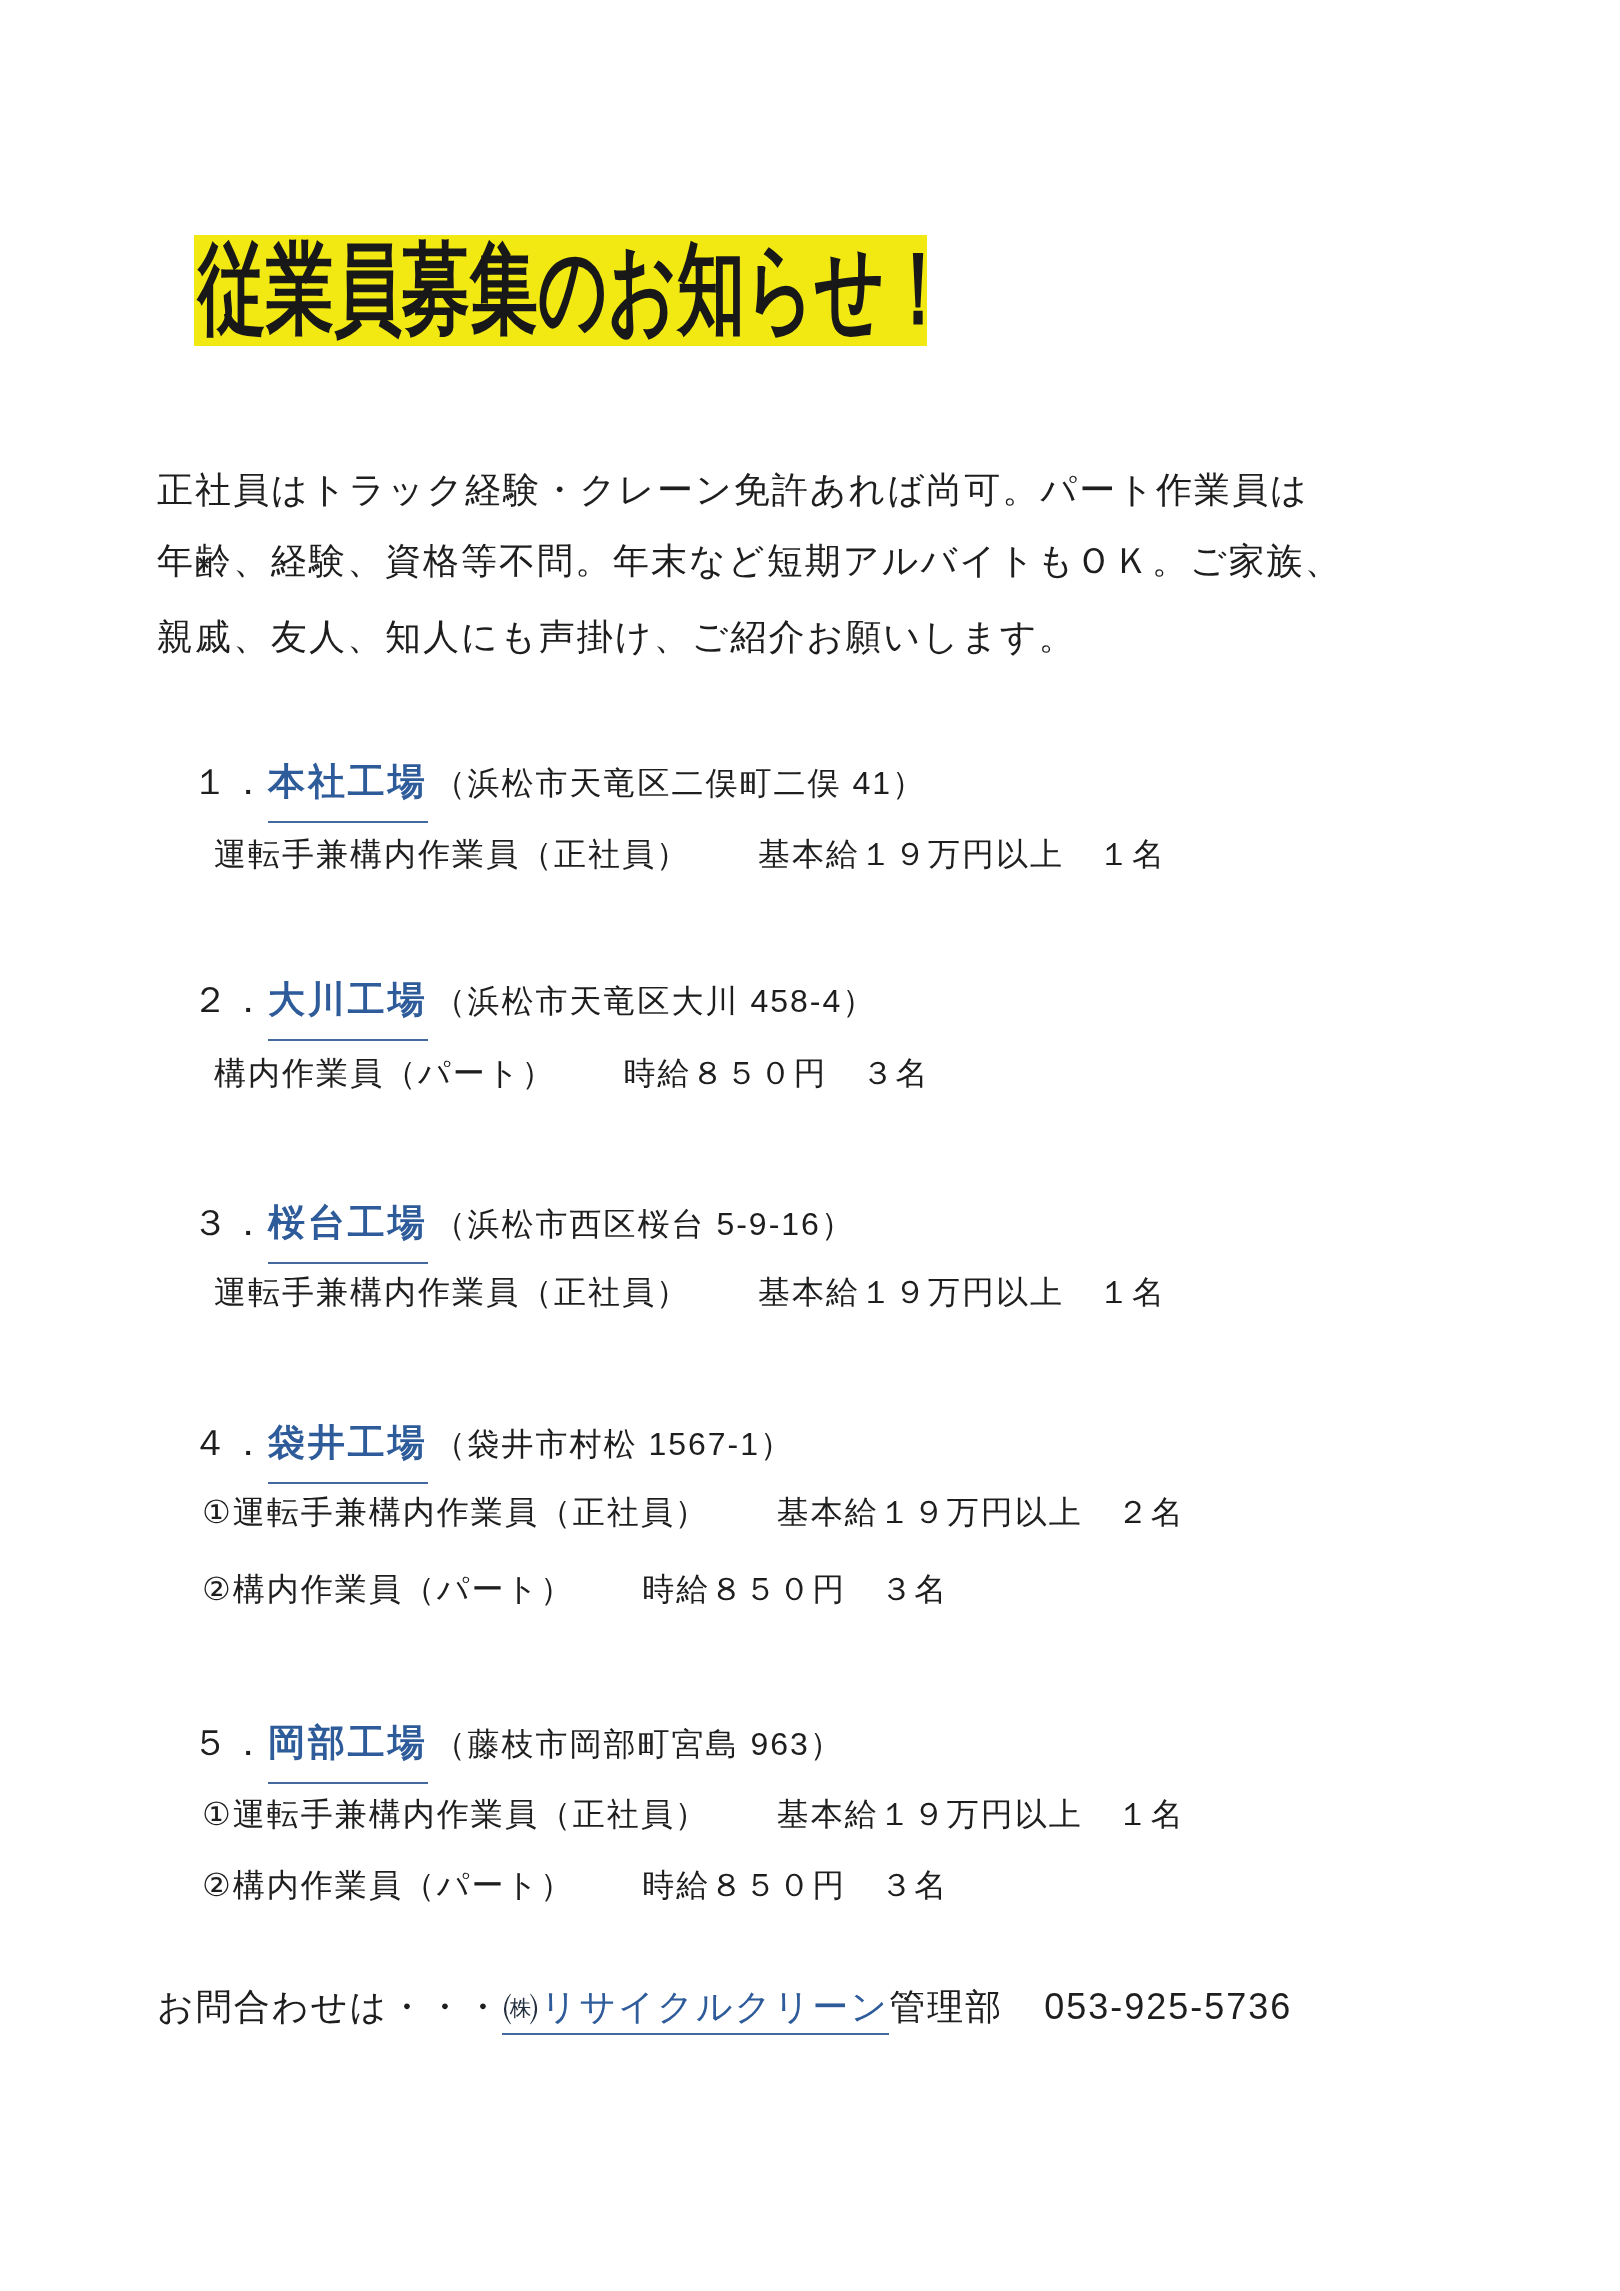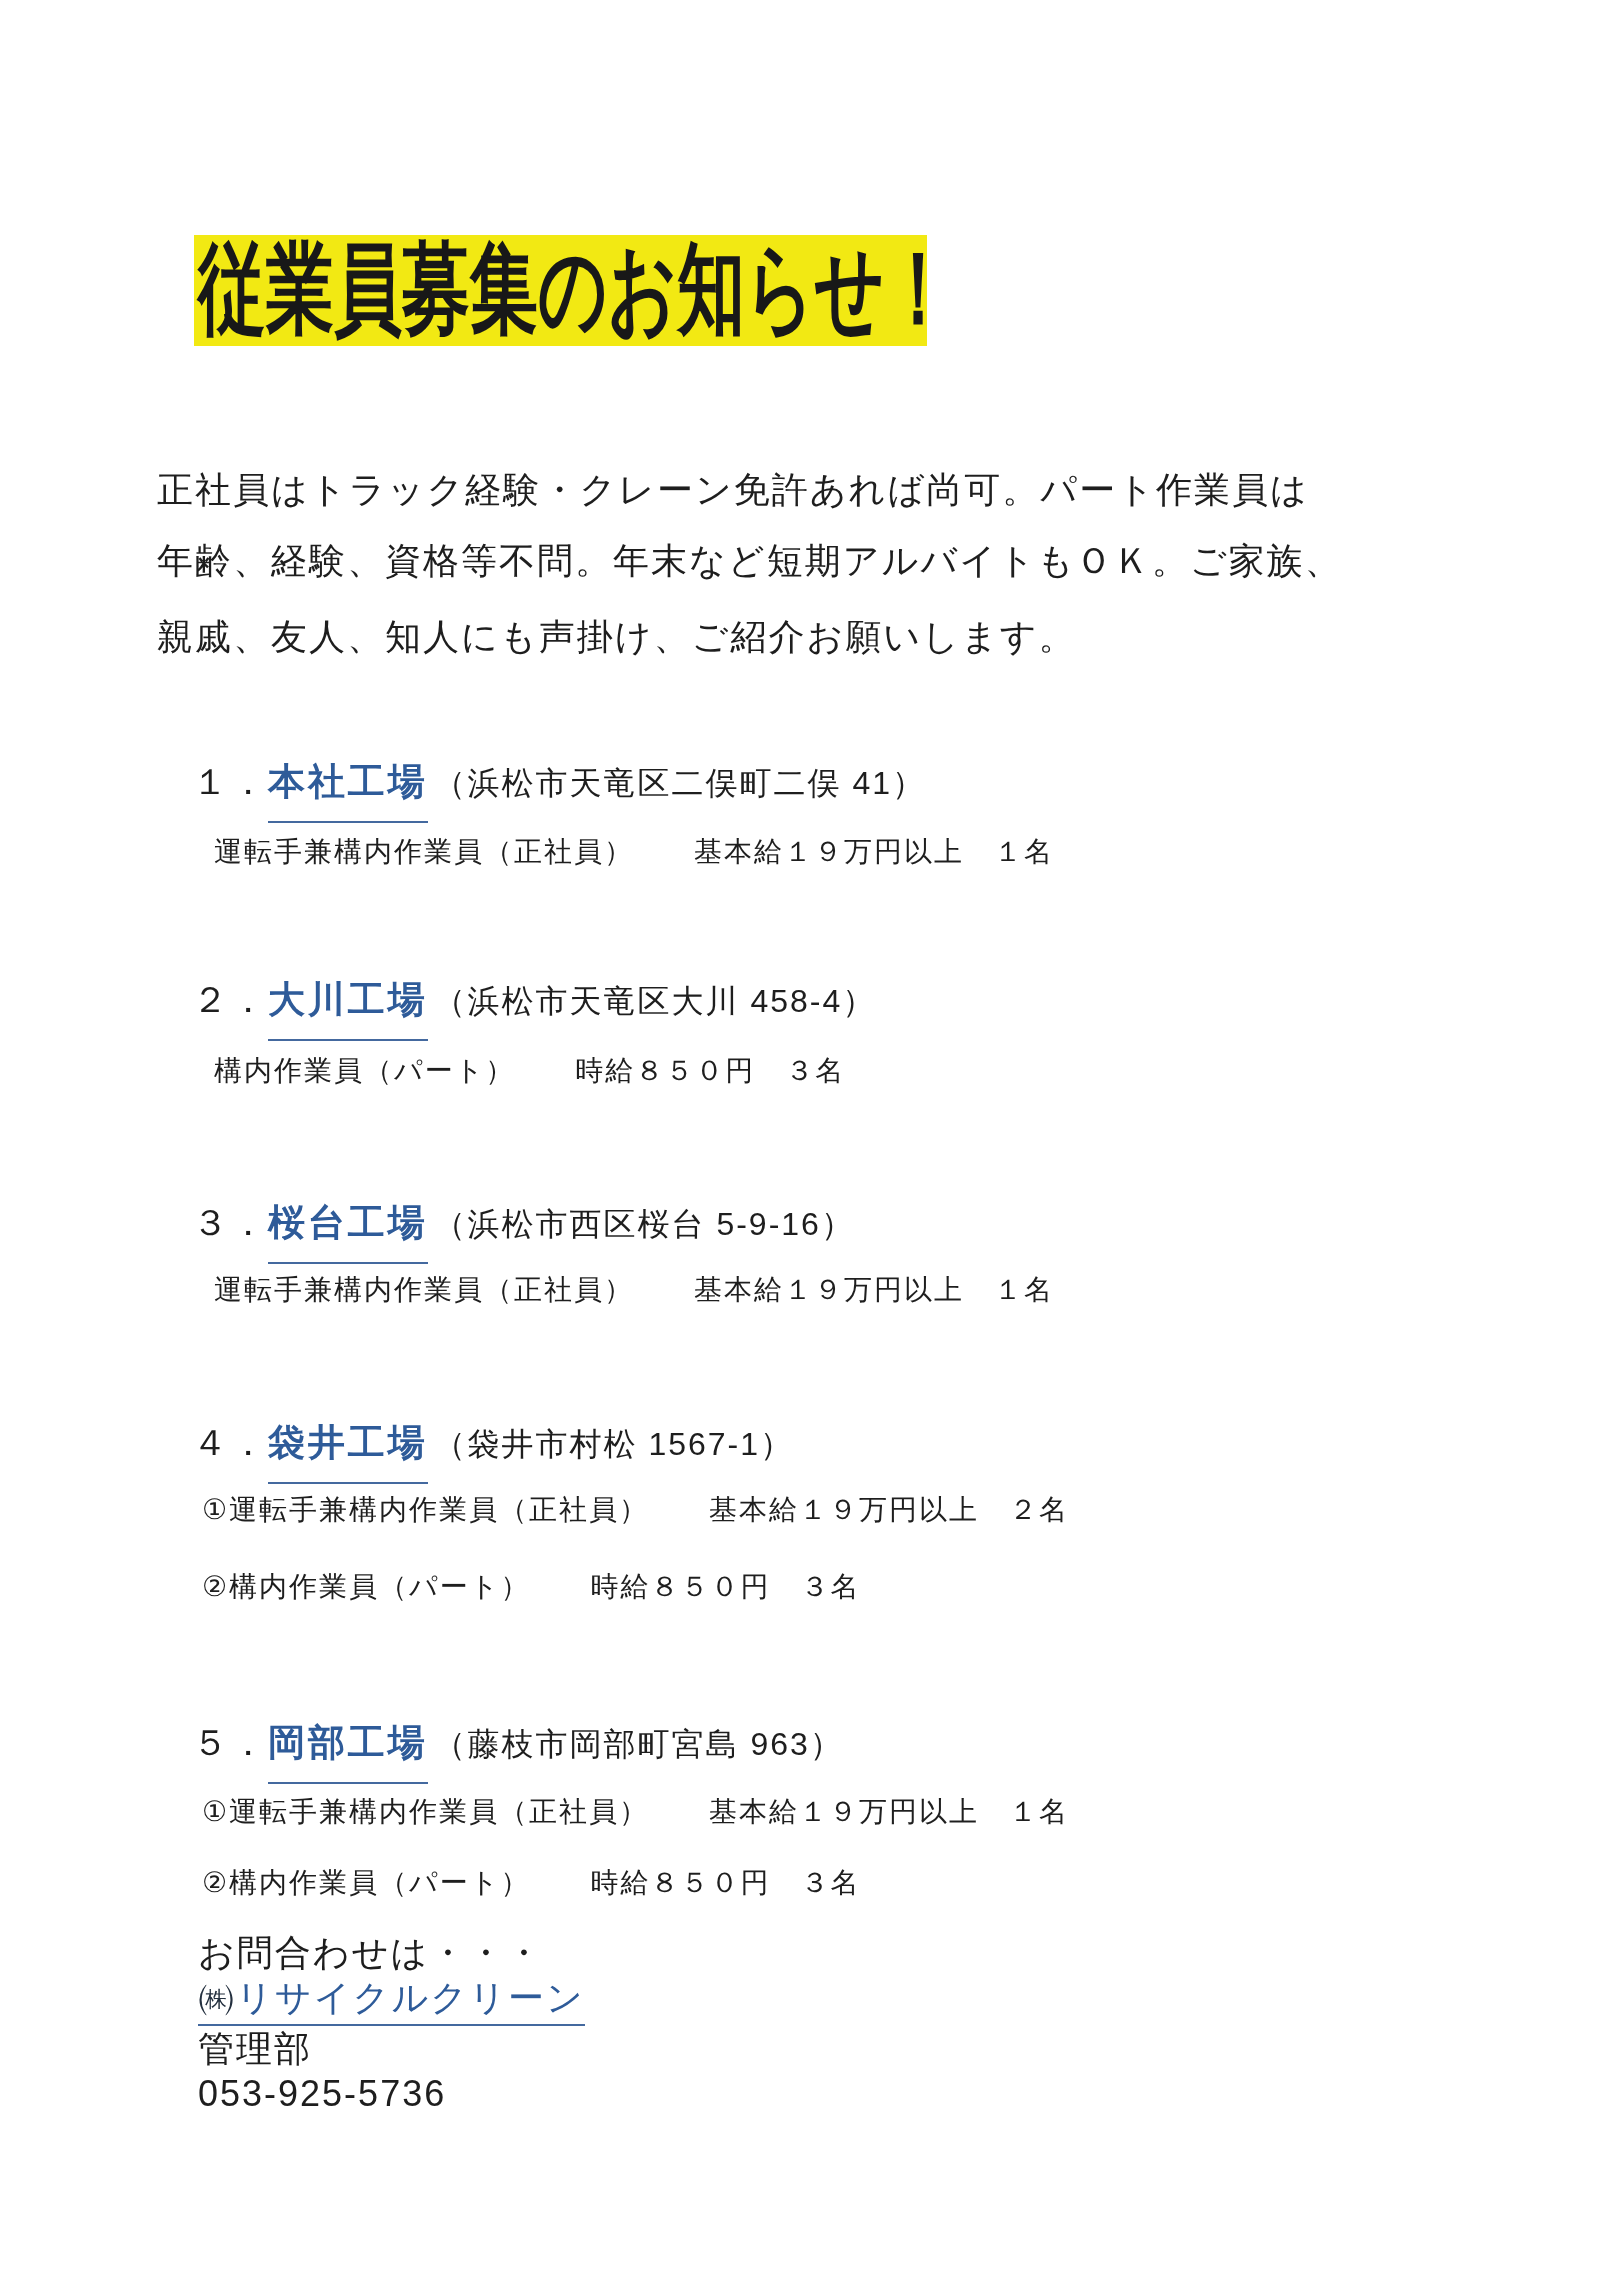--- a/index.html
+++ b/index.html
@@ -47,21 +47,21 @@
     font-size: 37px;
     font-weight: 700;
     color: #2e5b99;
     text-decoration: none;
     border-bottom: 2.9px solid #44699f;
     padding-bottom: 14px;
     letter-spacing: 2.9px;
     cursor: pointer;
   }
   .factory-address { font-size: 32px; letter-spacing: 2px; margin-left: 5.9px; }
-  .job-line { font-size: 28px; letter-spacing: 2px; }
+  .job-line { font-size: 32px; letter-spacing: 2px; }
   
   .footer-line { display: flex; align-items: baseline; }
   .company-link {
     color: #2e5b99;
     border-bottom: 2.9px solid #44699f;
     padding-bottom: 3.9px;
     cursor: pointer;
   }
   .company-mark { color: #24303f; }
   .phone { margin-left: 41px; }
@@ -107,19 +107,19 @@
 <div class="abs job-line" style="left:202px; top:1568px;">②構内作業員（パート）　　時給８５０円　３名</div>
 
 <div class="abs factory-head" style="left:192px; top:1718px;">
   <span class="factory-number">５．</span>
   <span class="factory-name">岡部工場</span>
   <span class="factory-address">（藤枝市岡部町宮島 963）</span>
 </div>
 <div class="abs job-line" style="left:202px; top:1793px;">①運転手兼構内作業員（正社員）　　基本給１９万円以上　１名</div>
 <div class="abs job-line" style="left:202px; top:1864px;">②構内作業員（パート）　　時給８５０円　３名</div>
 
-<div class="abs txt footer-line" style="left:157px; top:1930px;flex-direction:column;">
+<div class="abs txt footer-line" style="left:157px; top:1984px;">
   <span>お問合わせは・・・</span>
   <span class="company-link"><span class="company-mark">㈱</span><span>リサイクルクリーン</span></span>
   <span>管理部</span>
   <span class="phone">053-925-5736</span>
 </div>
 
 
 </body></html>

